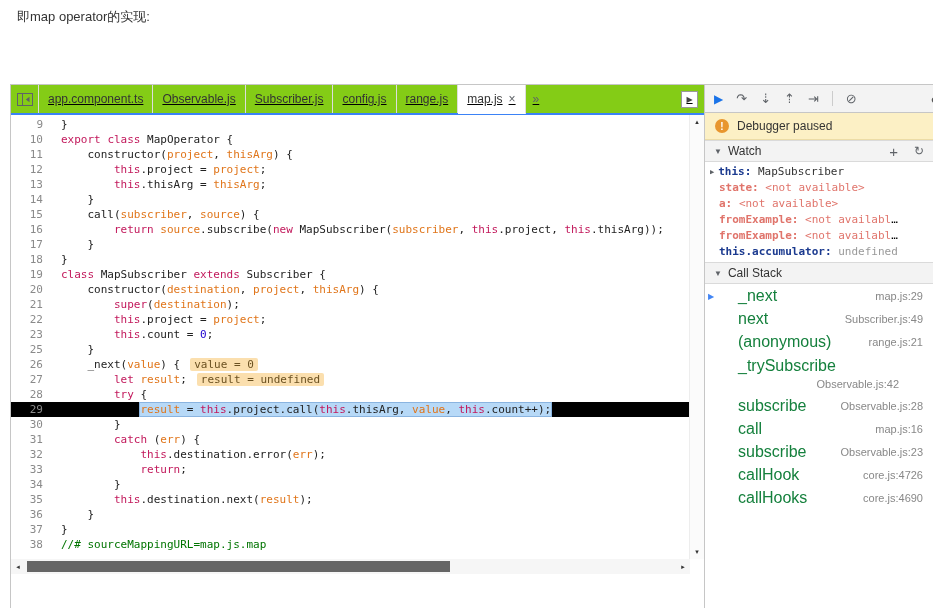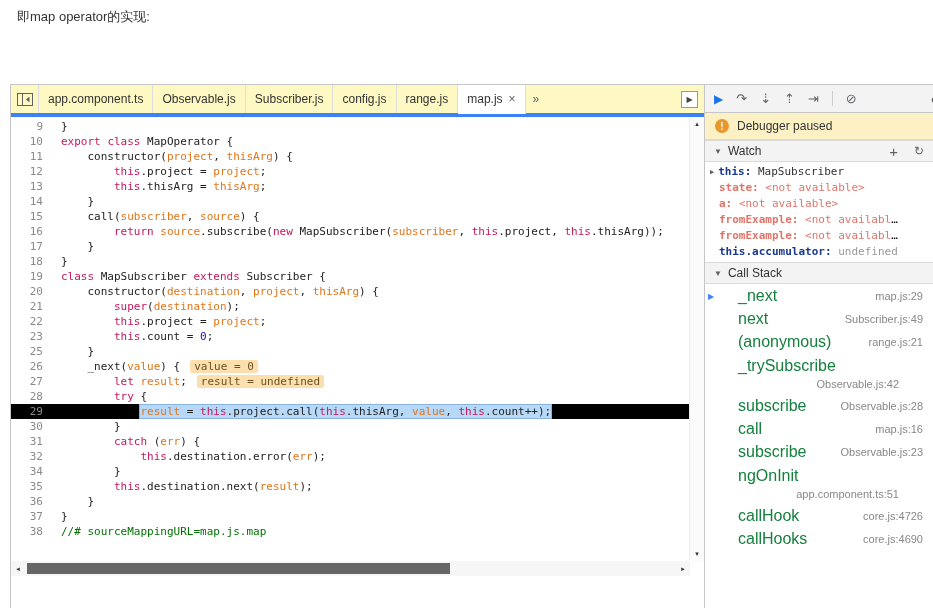--- a/index.html
+++ b/index.html
@@ -3,21 +3,21 @@
 <meta charset="utf-8">
 <style>
   html,body{margin:0;padding:0;background:#fff;}
   body{width:933px;height:608px;overflow:hidden;position:relative;font-family:"Liberation Sans",sans-serif;}
   .intro{position:absolute;left:17px;top:8px;font-size:13px;color:#333;}
   .devtools{position:absolute;left:10px;top:84px;right:0;bottom:0;display:flex;border-top:1px solid #c6c6c6;border-left:1px solid #c6c6c6;background:#fff;}
   .left{flex:1;min-width:0;display:flex;flex-direction:column;}
   .right{width:228px;flex:none;border-left:1px solid #c6c6c6;overflow:hidden;background:#fff;}
 
   
-  .tabbar{height:28px;flex:none;background:#fef9c3;border-bottom:4px solid #3b82f6;display:flex;align-items:stretch;}
+  .tabbar{height:28px;flex:none;background:#84cc16;border-bottom:2px solid #3b82f6;display:flex;align-items:stretch;text-decoration:underline;}
   .nav-toggle{width:27px;display:flex;align-items:center;justify-content:center;border-right:1px solid #ddd;}
   .tab-list{display:flex;}
   .tab{display:flex;align-items:center;gap:6px;padding:0 9px;font-size:12px;color:#333;border-right:1px solid #ddd;white-space:nowrap;}
   .tab.active{background:#fff;margin-bottom:-1px;border-bottom:1px solid #fff;justify-content:flex-end;}
   .tab-close{color:#5f6368;font-size:12px;}
   .tab-overflow{display:flex;align-items:center;padding:0 7px;color:#5f6368;font-size:12px;}
   .more-box{margin-left:auto;align-self:center;margin-right:6px;width:17px;height:17px;border:1px solid #9a9a9a;background:#fff;display:flex;align-items:center;justify-content:center;font-size:8px;color:#444;box-sizing:border-box;}
 
   
   .editor{position:relative;flex:1;background:#fff;overflow:hidden;}
@@ -207,20 +207,24 @@
             </div>
             <div class="code-line">
               <div class="gutter">31</div>
               <div class="code-cell"><span class="tok-p">        </span><span class="tok-k">catch</span><span class="tok-p"> (</span><span class="tok-v">err</span><span class="tok-p">) {</span></div>
             </div>
             <div class="code-line">
               <div class="gutter">32</div>
               <div class="code-cell"><span class="tok-p">            </span><span class="tok-k">this</span><span class="tok-p">.destination.error(</span><span class="tok-v">err</span><span class="tok-p">);</span></div>
             </div>
             <div class="code-line">
+              <div class="gutter">33</div>
+              <div class="code-cell"><span class="tok-p">            </span><span class="tok-k">return</span><span class="tok-p">;</span></div>
+            </div>
+            <div class="code-line">
               <div class="gutter">34</div>
               <div class="code-cell"><span class="tok-p">        }</span></div>
             </div>
             <div class="code-line">
               <div class="gutter">35</div>
               <div class="code-cell"><span class="tok-p">        </span><span class="tok-k">this</span><span class="tok-p">.destination.next(</span><span class="tok-v">result</span><span class="tok-p">);</span></div>
             </div>
             <div class="code-line">
               <div class="gutter">36</div>
               <div class="code-cell"><span class="tok-p">    }</span></div>
@@ -309,24 +313,20 @@
             <span class="loc">Observable.js:28</span>
           </div>
           <div class="stack-item">
             <span class="fn">call</span>
             <span class="loc">map.js:16</span>
           </div>
           <div class="stack-item">
             <span class="fn">subscribe</span>
             <span class="loc">Observable.js:23</span>
           </div>
-          <div class="stack-item wrap">
-            <span class="fn">ngOnInit</span>
-            <span class="loc">app.component.ts:51</span>
-          </div>
           <div class="stack-item">
             <span class="fn">callHook</span>
             <span class="loc">core.js:4726</span>
           </div>
           <div class="stack-item">
             <span class="fn">callHooks</span>
             <span class="loc">core.js:4690</span>
           </div>
         </div>
     </div>

